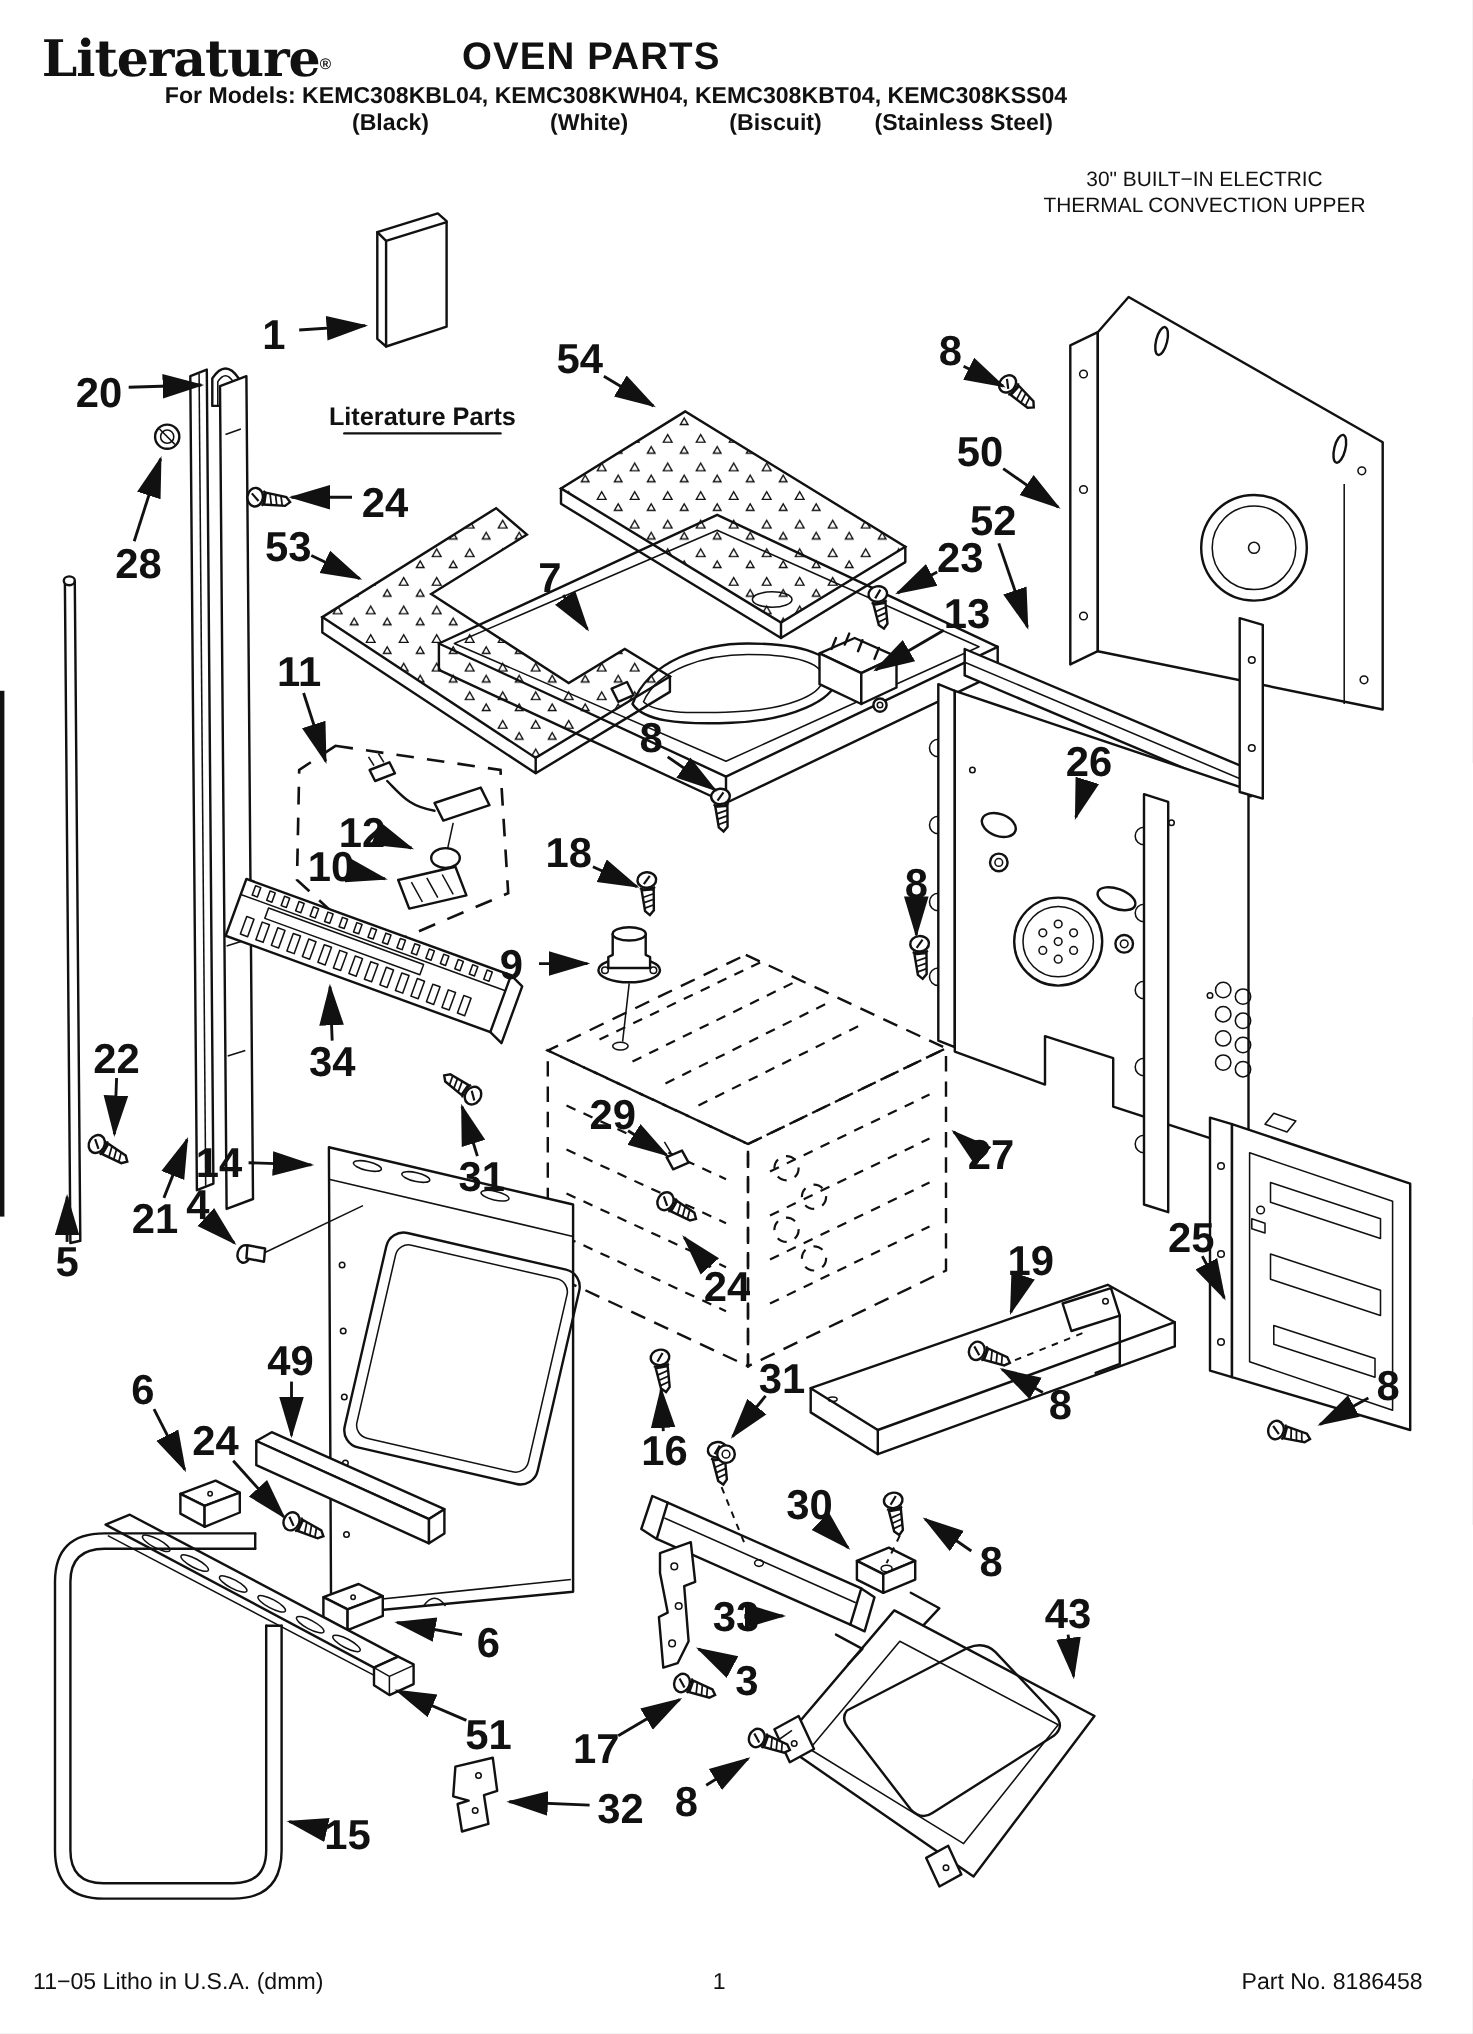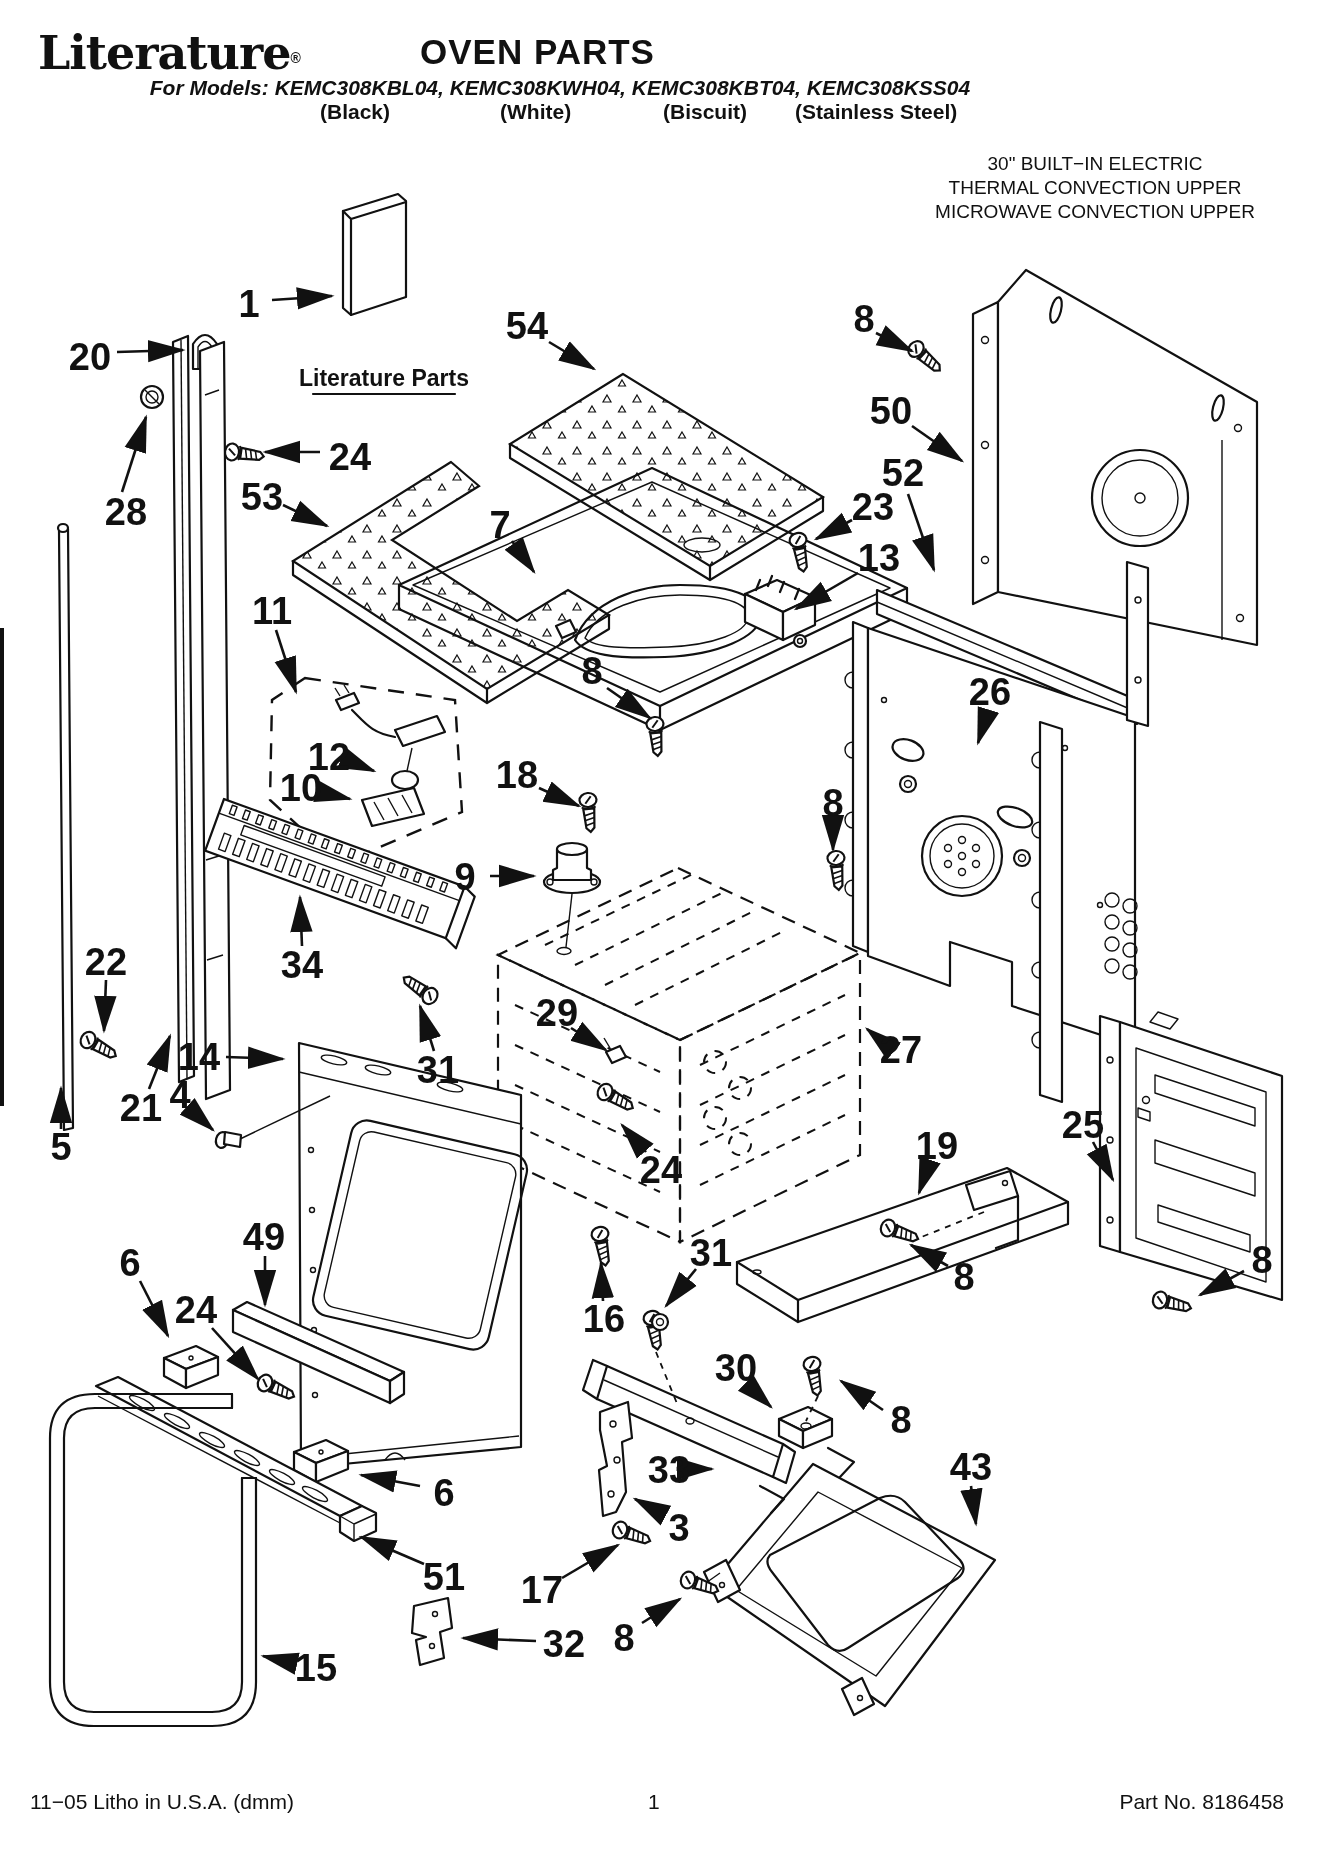--- a/index.html
+++ b/index.html
@@ -3,21 +3,21 @@
 <meta charset="utf-8">
 <style>
   html,body{margin:0;padding:0;background:#888;}
   .page{position:relative;width:1339px;height:1849px;background:#fff;overflow:hidden;
         font-family:"Liberation Sans",sans-serif;color:#111;}
   .abs{position:absolute;}
   .brand{left:38px;top:26px;font-family:"DejaVu Serif",serif;font-weight:bold;
          font-size:46px;letter-spacing:-1px;}
   .brand sup{font-size:14px;vertical-align:6px;font-family:"Liberation Sans",sans-serif;}
   .title{left:420px;top:32px;font-size:35px;font-weight:bold;letter-spacing:1px;}
-  .models{left:0;top:76px;width:1120px;text-align:center;font-size:21px;font-weight:bold;font-style:italic;}
+  .models{left:0;top:76px;width:1120px;text-align:center;font-size:21px;font-weight:bold;}
   .color-lab{top:100px;font-size:21px;font-weight:bold;}
   .specs{left:880px;top:152px;width:430px;text-align:center;font-size:19px;line-height:24px;}
   .footer{top:1790px;font-size:21px;}
   svg{position:absolute;left:0;top:0;}
   svg *{vector-effect:none;}
   .ln{fill:none;stroke:#111;stroke-width:2.2;stroke-linejoin:round;stroke-linecap:round;}
   .lnt{fill:none;stroke:#111;stroke-width:1.4;stroke-linejoin:round;}
   .wh{fill:#fff;stroke:#111;stroke-width:2.2;stroke-linejoin:round;}
   .dsh{fill:none;stroke:#111;stroke-width:2.2;stroke-dasharray:14 9;stroke-linecap:butt;}
   .dsh2{fill:none;stroke:#111;stroke-width:2;stroke-dasharray:9 8;}
@@ -519,19 +519,18 @@
   <div class="abs brand"><span>Literature</span><sup>®</sup></div>
   <div class="abs title">OVEN PARTS</div>
   <div class="abs models">For Models: KEMC308KBL04, KEMC308KWH04, KEMC308KBT04, KEMC308KSS04</div>
   <div class="abs color-lab" style="left:320px;">(Black)</div>
   <div class="abs color-lab" style="left:500px;">(White)</div>
   <div class="abs color-lab" style="left:663px;">(Biscuit)</div>
   <div class="abs color-lab" style="left:795px;">(Stainless Steel)</div>
   <div class="abs specs">
     <div>30" BUILT−IN ELECTRIC</div>
     <div>THERMAL CONVECTION UPPER</div>
-    <div>MICROWAVE CONVECTION UPPER</div>
   </div>
 
   <div class="abs footer" style="left:30px;">11−05 Litho in U.S.A. (dmm)</div>
   <div class="abs footer" style="left:648px;">1</div>
-  <div class="abs footer" style="left:1082px;width:202px;text-align:right;">Part No. 8186458</div>
+  <div class="abs footer" style="left:1110px;width:202px;text-align:center;">Part No. 8186458</div>
 </div>
 
 </body></html>

